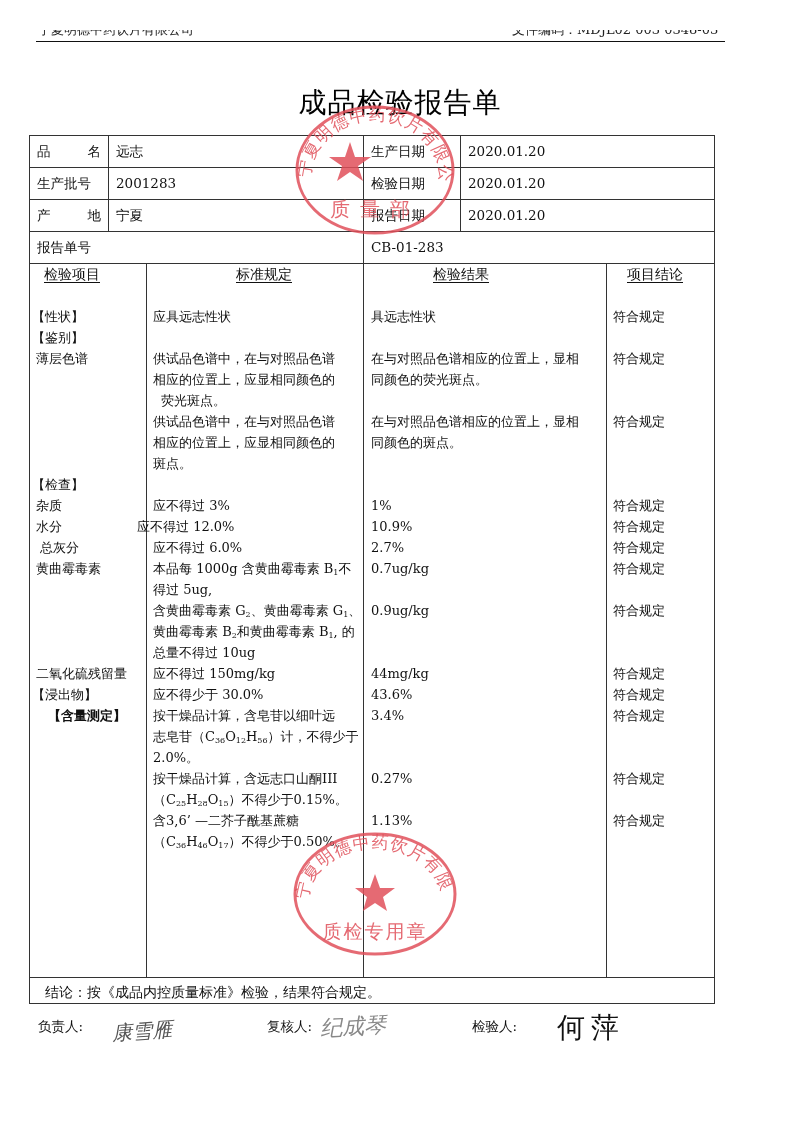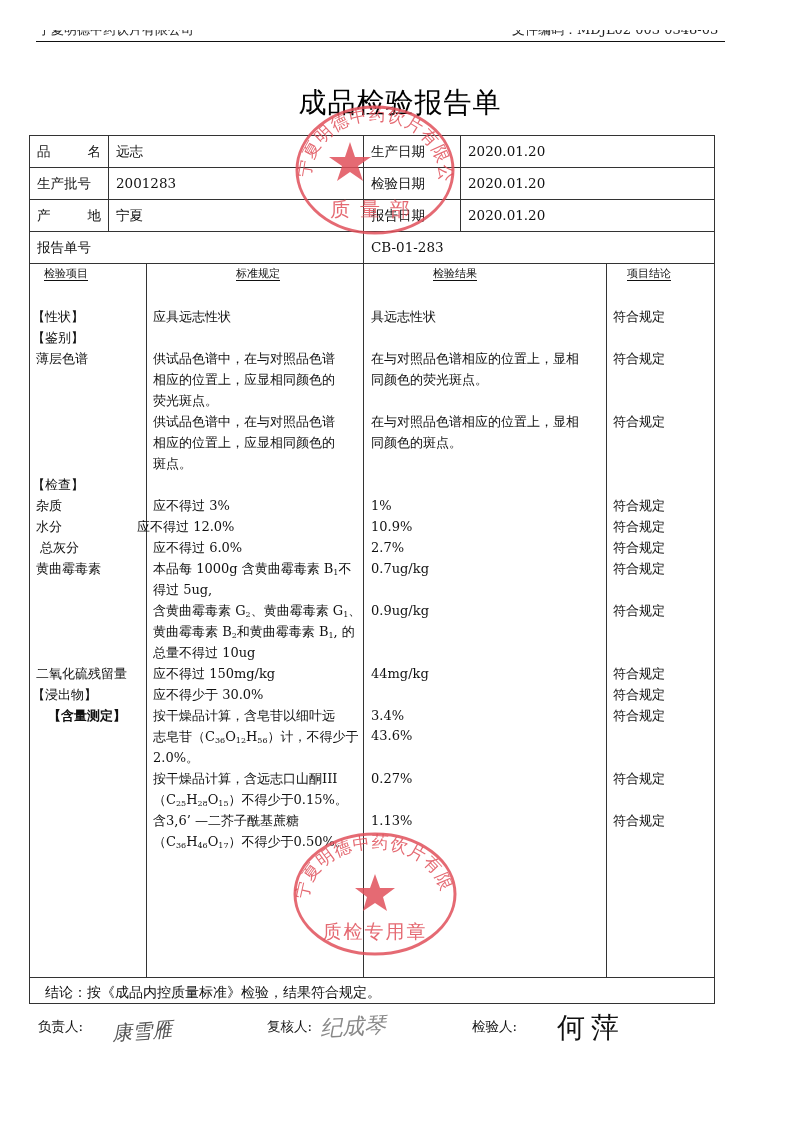--- a/index.html
+++ b/index.html
@@ -8,21 +8,21 @@
   .abs { position:absolute; }
   .hdr-text { font-size:13px; color:#222; top:22px; line-height:16px; clip-path: inset(8px 0 0 0); }
   .hdr-line { position:absolute; left:36px; width:689px; top:41px; height:1px; background:#111; }
   .title { position:absolute; top:84px; left:0; width:800px; text-align:center;
            font-size:28px; font-family:"DejaVu Sans","Liberation Sans",sans-serif; letter-spacing:1px; color:#000; }
   .box { position:absolute; border:1px solid #333; box-sizing:border-box; }
   .vline { position:absolute; width:1px; background:#333; }
   .hline { position:absolute; height:1px; background:#333; }
   .cell { position:absolute; font-size:13.5px; line-height:20px; white-space:nowrap; }
   .lbl-spread { display:flex; justify-content:space-between; width:64px; }
-  .colhead { position:absolute; top:266px; font-size:11px; text-decoration:underline; text-underline-offset:3px; }
+  .colhead { position:absolute; top:266px; font-size:14px; text-decoration:underline; text-underline-offset:3px; }
   .t { position:absolute; font-size:13px; line-height:21px; white-space:nowrap; }
   sub { font-size:8px; vertical-align:-2px; }
   .stamp { position:absolute; pointer-events:none; }
   .sig { position:absolute; font-family:"DejaVu Serif",serif; }
 </style>
 </head>
 <body>
 
 <div class="abs hdr-text" style="left:38px;">宁夏明德中药饮片有限公司</div>
 <div class="abs hdr-text" style="left:512px;">文件编码：MDJL02·003·0348-03</div>
@@ -78,21 +78,21 @@
 <div class="t" style="left:32px; top:306px;">【性状】</div>
 <div class="t" style="left:153px; top:306px;">应具远志性状</div>
 <div class="t" style="left:371px; top:306px;">具远志性状</div>
 <div class="t" style="left:613px; top:306px;">符合规定</div>
 
 <div class="t" style="left:32px; top:327px;">【鉴别】</div>
 <div class="t" style="left:36px; top:348px;">薄层色谱</div>
 
 <div class="t" style="left:153px; top:348px;">供试品色谱中，在与对照品色谱</div>
 <div class="t" style="left:153px; top:369px;">相应的位置上，应显相同颜色的</div>
-<div class="t" style="left:153px; top:390px;">荧光斑点。</div>
+<div class="t" style="left:161px; top:390px;">荧光斑点。</div>
 <div class="t" style="left:371px; top:348px;">在与对照品色谱相应的位置上，显相</div>
 <div class="t" style="left:371px; top:369px;">同颜色的荧光斑点。</div>
 <div class="t" style="left:613px; top:348px;">符合规定</div>
 
 <div class="t" style="left:153px; top:411px;">供试品色谱中，在与对照品色谱</div>
 <div class="t" style="left:153px; top:432px;">相应的位置上，应显相同颜色的</div>
 <div class="t" style="left:153px; top:453px;">斑点。</div>
 <div class="t" style="left:371px; top:411px;">在与对照品色谱相应的位置上，显相</div>
 <div class="t" style="left:371px; top:432px;text-align:center;">同颜色的斑点。</div>
 <div class="t" style="left:613px; top:411px;">符合规定</div>
@@ -132,21 +132,21 @@
 <div class="t" style="left:371px; top:600px;">0.9ug/kg</div>
 <div class="t" style="left:613px; top:600px;">符合规定</div>
 
 <div class="t" style="left:36px; top:663px;">二氧化硫残留量</div>
 <div class="t" style="left:153px; top:663px;">应不得过 150mg/kg</div>
 <div class="t" style="left:371px; top:663px;">44mg/kg</div>
 <div class="t" style="left:613px; top:663px;">符合规定</div>
 
 <div class="t" style="left:32px; top:684px;">【浸出物】</div>
 <div class="t" style="left:153px; top:684px;">应不得少于 30.0%</div>
-<div class="t" style="left:371px; top:684px;margin-top:41px;">43.6%</div>
+<div class="t" style="left:371px; top:684px;">43.6%</div>
 <div class="t" style="left:613px; top:684px;">符合规定</div>
 
 <div class="t" style="left:48px; top:705px;font-weight:bold;">【含量测定】</div>
 <div class="t" style="left:153px; top:705px;">按干燥品计算，含皂苷以细叶远</div>
 <div class="t" style="left:153px; top:726px;">
   <span>志皂苷（C</span><sub>36</sub><span>O</span><sub>12</sub><span>H</span><sub>56</sub><span>）计，不得少于</span>
 </div>
 <div class="t" style="left:153px; top:747px;">2.0%。</div>
 <div class="t" style="left:371px; top:705px;">3.4%</div>
 <div class="t" style="left:613px; top:705px;">符合规定</div>

